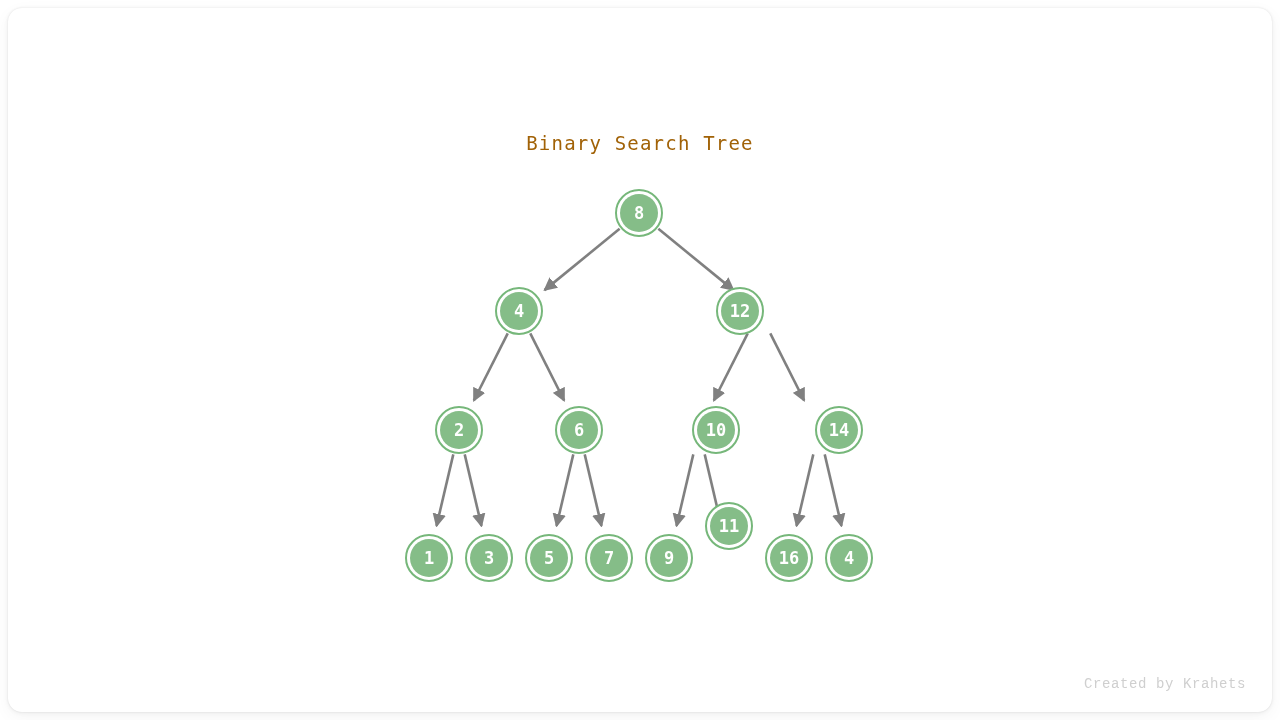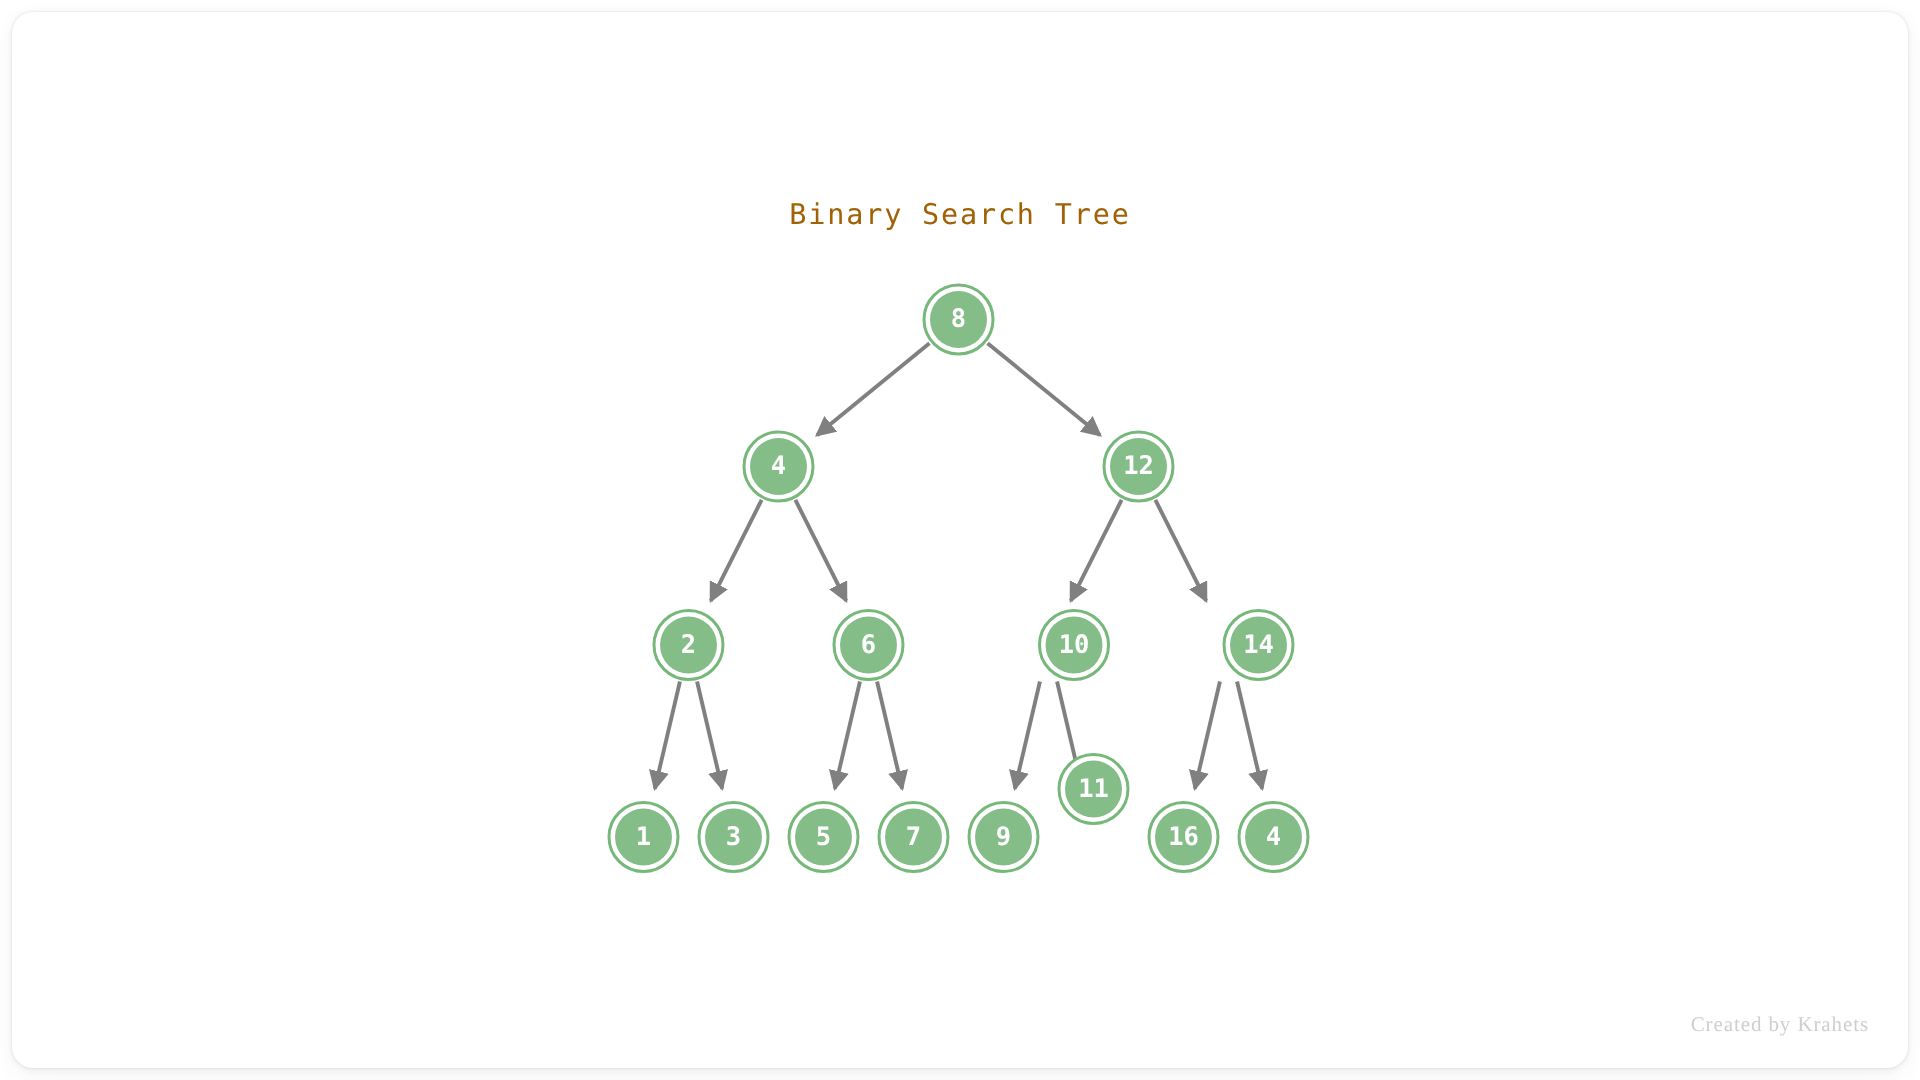--- a/index.html
+++ b/index.html
@@ -50,21 +50,21 @@
     font-weight: 400;
     color: #a16207;
     letter-spacing: 1.2px;
     line-height: 1;
     margin-top: 19px;
   }
   #credit {
     position: absolute;
     right: 26px;
     bottom: 21px;
-    font-family: Liberation Serif, serif;
+    font-family: Liberation Mono, monospace;
     font-size: 14px;
     color: #cfcfcf;
     letter-spacing: 0.6px;
     line-height: 1;
   }
   #tree-canvas {
     position: absolute;
     left: 0;
     top: 0;
     width: 1264px;
@@ -140,21 +140,21 @@
 
   <div id="node-layer">
       <div class="tree-node" style="left: 631px; top: 205px;">
         <div class="node-disc"></div>
         <div class="node-label">8</div>
       </div>
       <div class="tree-node" style="left: 511px; top: 303px;">
         <div class="node-disc"></div>
         <div class="node-label">4</div>
       </div>
-      <div class="tree-node" style="left: 751px; top: 303px;">
+      <div class="tree-node" style="left: 732px; top: 303px;">
         <div class="node-disc"></div>
         <div class="node-label">12</div>
       </div>
       <div class="tree-node" style="left: 451px; top: 422px;">
         <div class="node-disc"></div>
         <div class="node-label">2</div>
       </div>
       <div class="tree-node" style="left: 571px; top: 422px;">
         <div class="node-disc"></div>
         <div class="node-label">6</div>

